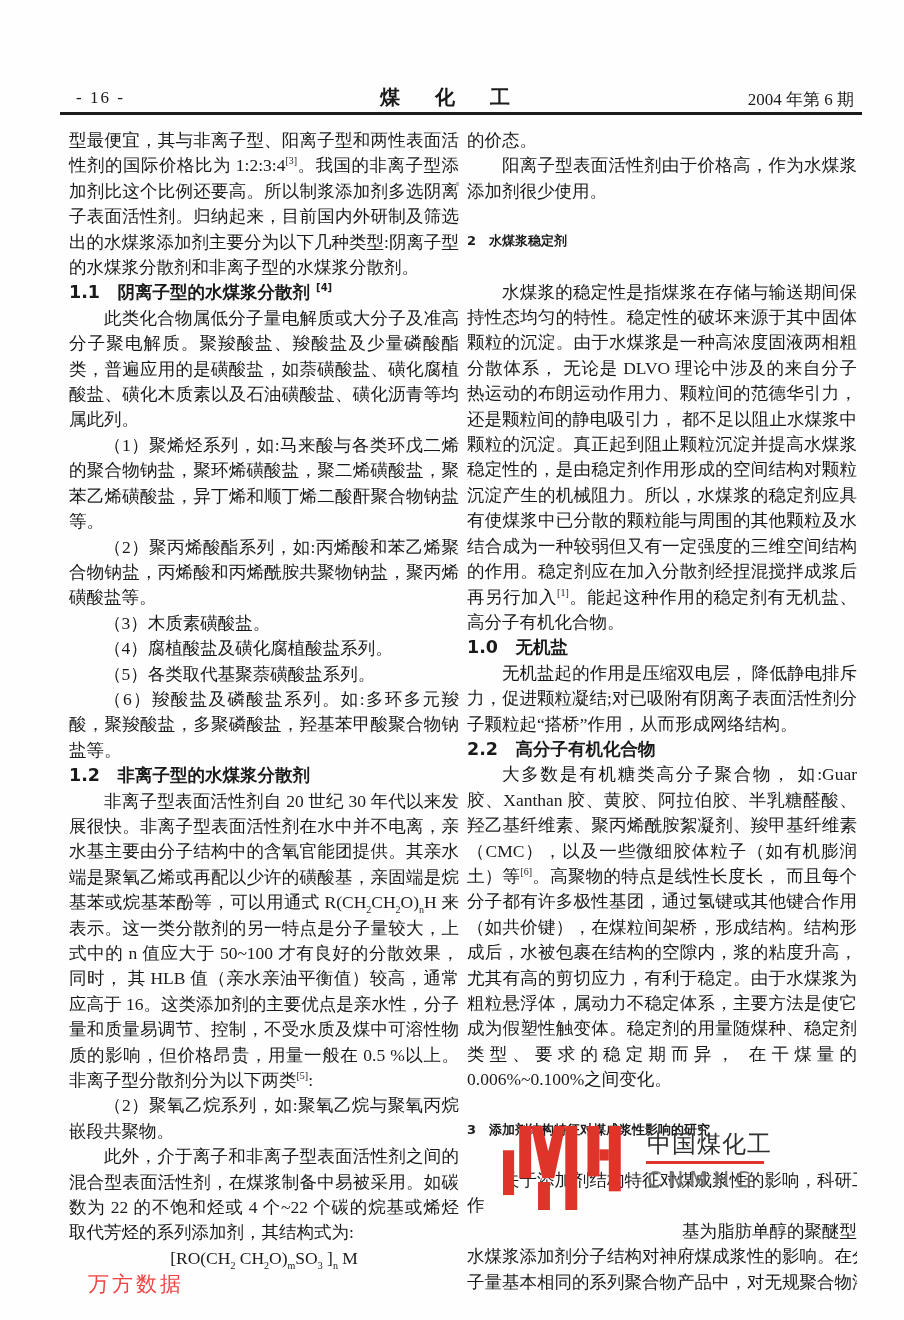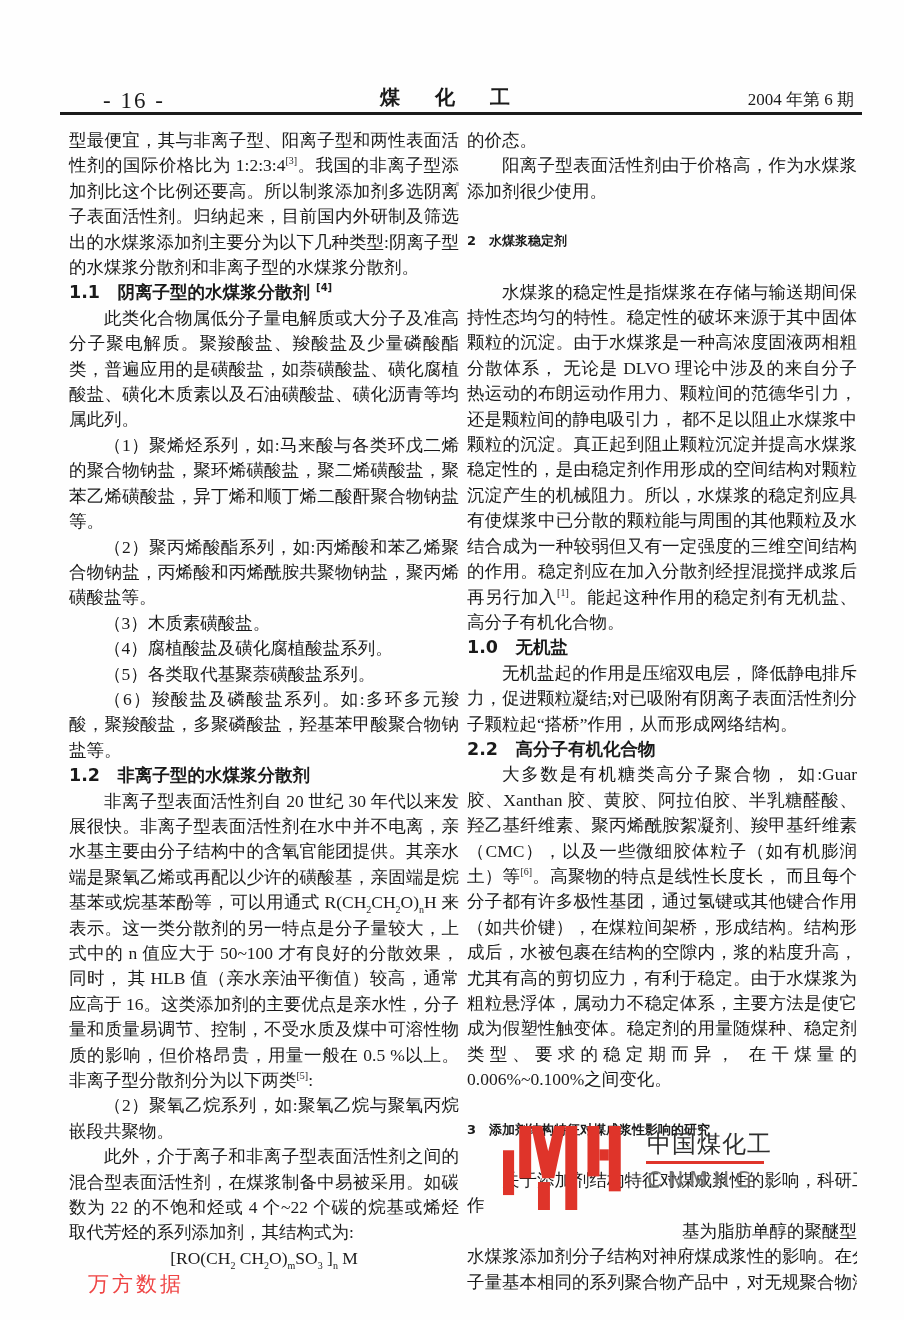--- a/index.html
+++ b/index.html
@@ -1,19 +1,19 @@
 <!DOCTYPE html>
 <html style="--logo-red: #df342a;"><head>
 <meta charset="utf-8">
 <style>
   html,body{margin:0;padding:0;background:#e8e8e8;}
   .page{position:relative;width:904px;height:1320px;background:#fefefe;overflow:hidden;
         font-family:"Liberation Serif","DejaVu Serif",serif;color:#1a1a1a;}
   
-  .header-page-num{position:absolute;top:88px;left:76px;font-size:23px;letter-spacing:2px;margin-left:27px;}
+  .header-page-num{position:absolute;top:88px;left:76px;font-size:17px;letter-spacing:2px;}
   .header-title{position:absolute;top:84px;left:0;right:0;text-align:center;font-size:20px;
         font-weight:bold;letter-spacing:14px;font-family:"DejaVu Sans","Liberation Sans",sans-serif;}
   .header-issue{position:absolute;top:88px;right:50px;font-size:17px;}
   .header-rule{position:absolute;top:112px;left:60px;width:802px;height:3px;background:#1c1c1c;}
   
   .col{position:absolute;top:128px;width:390px;font-size:17.5px;line-height:25.4px;
        text-align:justify;text-justify:inter-ideograph;}
   .col-left{left:69px;}
   .col-right{left:467px;}
   .blk{margin:0;}

